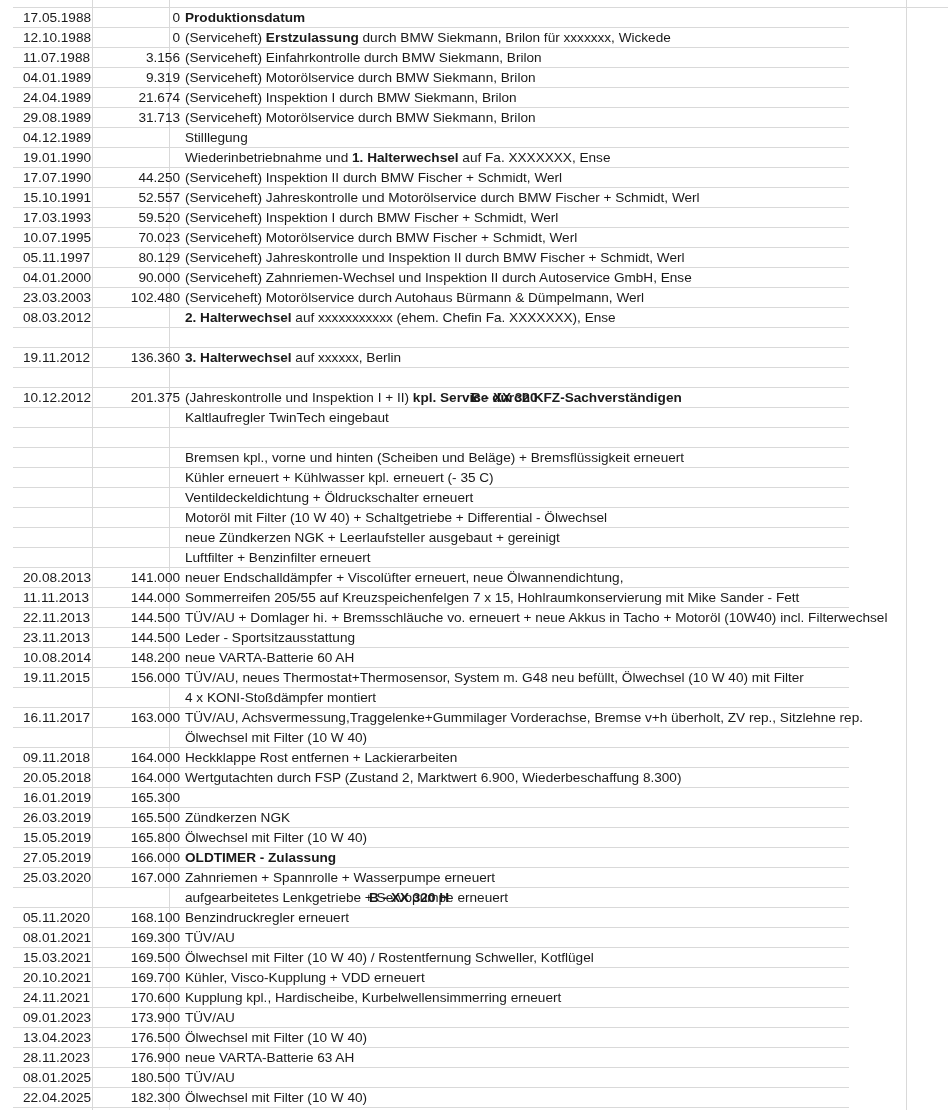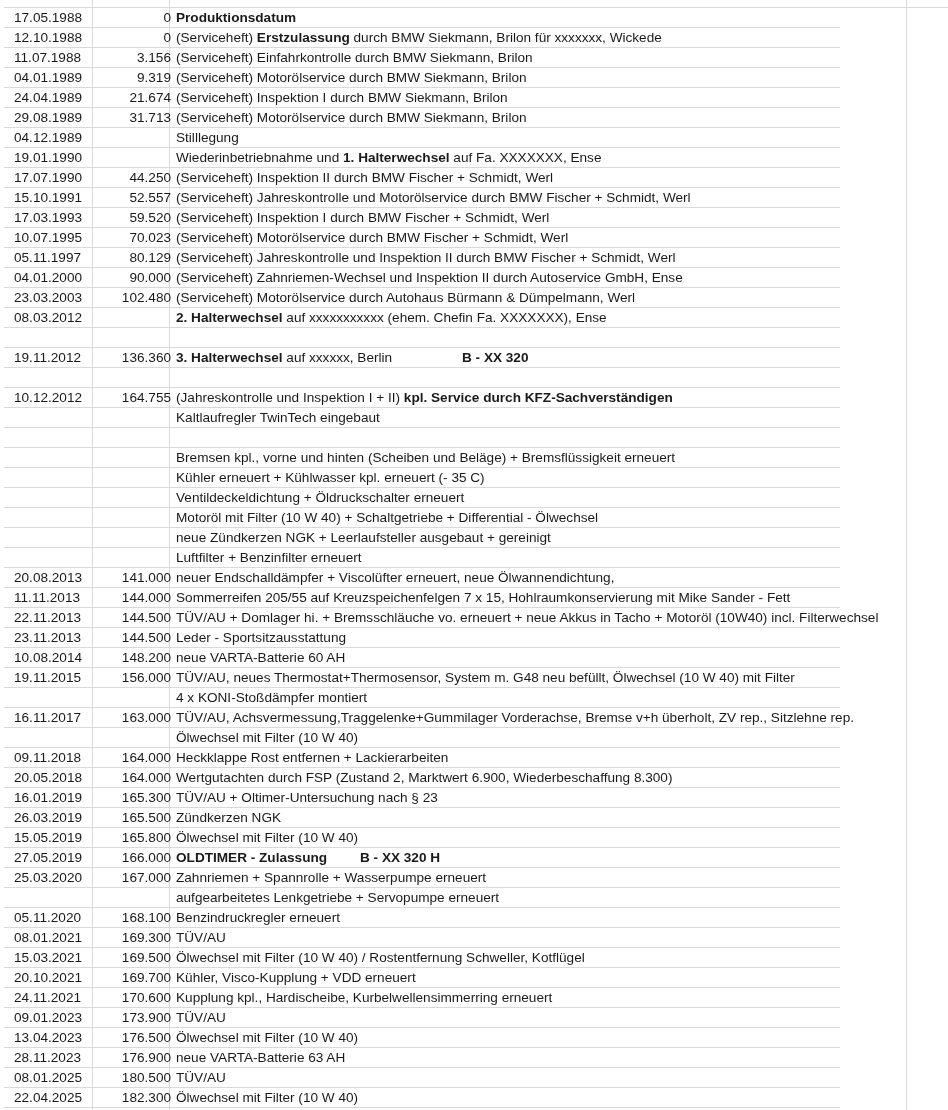--- a/index.html
+++ b/index.html
@@ -1,26 +1,26 @@
 <!DOCTYPE html>
 <html><head>
 <meta charset="utf-8">
 <style>
   html, body { margin:0; padding:0; background:#ffffff; }
   body { width:948px; height:1110px; overflow:hidden; position:relative;
          font-family:"Liberation Sans", "DejaVu Sans", sans-serif; font-size:13.6px; color:#1a1a1a; }
-  .sheet { position:absolute; left:4px; top:8px; width:836px;text-decoration:underline; }
+  .sheet { position:absolute; left:13px; top:8px; width:836px;text-decoration:underline; }
   .row { position:relative; height:20px; border-bottom:1px solid #d9d9d9; box-sizing:border-box; }
   .topline { position:absolute; left:0; top:-1px; width:948px; height:1px; background:#d9d9d9; }
   .cell { position:absolute; top:0; height:19px; line-height:19px; white-space:nowrap; overflow:visible; }
   .c-date { left:0; width:92px; padding-left:10px; box-sizing:border-box; }
   .c-km { left:93px; width:76px; text-align:right; padding-right:2px; box-sizing:border-box; }
   .c-desc { left:172px; }
   .vline { position:absolute; top:0; width:1px; height:1110px; background:#d9d9d9; }
-  b { font-weight:bold; }
+  b { font-weight:bold;margin-top:40px; }
   .plate { display:inline-block; }
 </style>
 </head>
 <body>
 
 <div class="vline" style="left:92px;"></div>
 <div class="vline" style="left:169px;"></div>
 <div class="vline" style="left:906px;"></div>
 
 <div class="sheet" id="sheet">
@@ -115,21 +115,21 @@
     <div class="cell c-km">136.360</div>
     <div class="cell c-desc"><b>3. Halterwechsel</b><span> auf xxxxxx, Berlin</span><b class="plate" style="position: absolute; left: 286px; top: 0px;">B - XX 320</b></div>
   </div>
     <div class="row">
     <div class="cell c-date"></div>
     <div class="cell c-km"></div>
     <div class="cell c-desc"></div>
   </div>
     <div class="row">
     <div class="cell c-date">10.12.2012</div>
-    <div class="cell c-km">164.755</div>
+    <div class="cell c-km">201.375</div>
     <div class="cell c-desc"><span>(Jahreskontrolle und Inspektion I + II) </span><b>kpl. Service durch KFZ-Sachverständigen</b></div>
   </div>
     <div class="row">
     <div class="cell c-date"></div>
     <div class="cell c-km"></div>
     <div class="cell c-desc"><span>Kaltlaufregler TwinTech eingebaut</span></div>
   </div>
     <div class="row">
     <div class="cell c-date"></div>
     <div class="cell c-km"></div>
@@ -215,21 +215,20 @@
     <div class="cell c-desc"><span>Heckklappe Rost entfernen + Lackierarbeiten</span></div>
   </div>
     <div class="row">
     <div class="cell c-date">20.05.2018</div>
     <div class="cell c-km">164.000</div>
     <div class="cell c-desc"><span>Wertgutachten durch FSP (Zustand 2, Marktwert 6.900, Wiederbeschaffung 8.300)</span></div>
   </div>
     <div class="row">
     <div class="cell c-date">16.01.2019</div>
     <div class="cell c-km">165.300</div>
-    <div class="cell c-desc"><span>TÜV/AU + Oltimer-Untersuchung nach § 23</span></div>
   </div>
     <div class="row">
     <div class="cell c-date">26.03.2019</div>
     <div class="cell c-km">165.500</div>
     <div class="cell c-desc"><span>Zündkerzen NGK</span></div>
   </div>
     <div class="row">
     <div class="cell c-date">15.05.2019</div>
     <div class="cell c-km">165.800</div>
     <div class="cell c-desc"><span>Ölwechsel mit Filter (10 W 40)</span></div>

